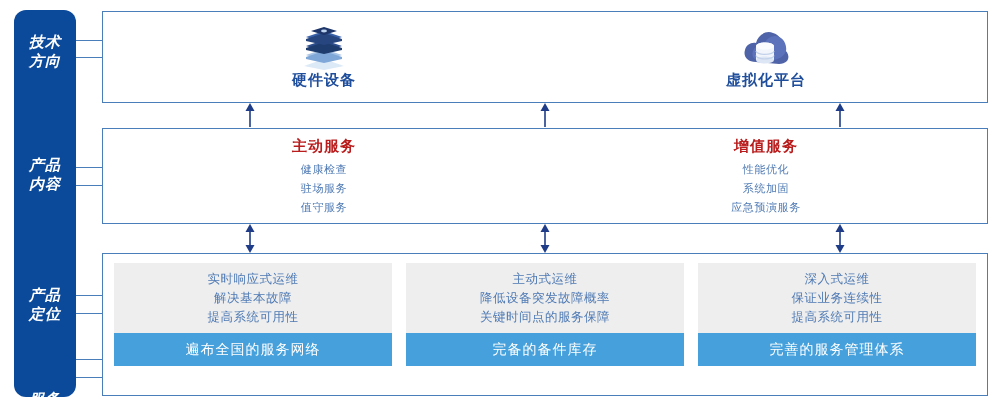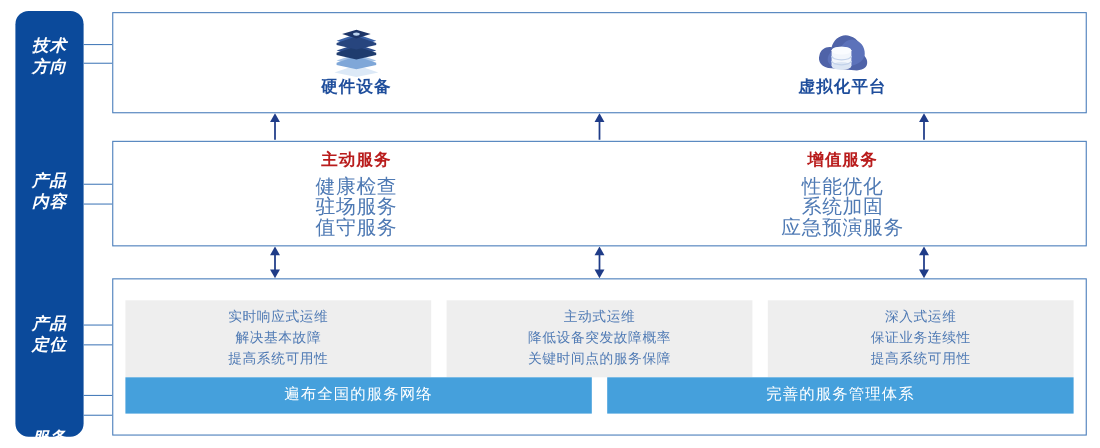--- a/index.html
+++ b/index.html
@@ -108,35 +108,35 @@
   .content-cell.offset{padding-top:23px;}
   .svc-title{
     font-size:15px;
     font-weight:700;
     color:#b91c1c;
     letter-spacing:1px;
     line-height:24px;
     margin-bottom:2px;
   }
   .svc-item{
-    font-size:18px;
+    font-size:11px;
     color:#4F7AB4;
     line-height:19px;
     letter-spacing:.6px;
   }
 
   
   .bottom-inner{
     position:relative;
     height:100%;
     padding:9px 11px 10px 11px;
     box-sizing:border-box;
     display:flex;
     flex-direction:column;
-    justify-content:center;
+    justify-content:flex-start;
   }
   .gray-row,.blue-row{
     display:flex;
     gap:14px;
   }
   .gray-cell{
     flex:1 1 0;
     background:#EEEEEE;
     height:70px;
     display:flex;
@@ -326,19 +326,20 @@
         </div>
         <div class="gray-cell">
           <div>深入式运维</div>
           <div>保证业务连续性</div>
           <div>提高系统可用性</div>
         </div>
       </div>
 
       <div class="blue-row">
         <div class="blue-cell">遍布全国的服务网络</div>
+        <div class="blue-cell">完备的备件库存</div>
         <div class="blue-cell">完善的服务管理体系</div>
       </div>
 
     </div>
   </div>
 
 </div>
 
 </body></html>

